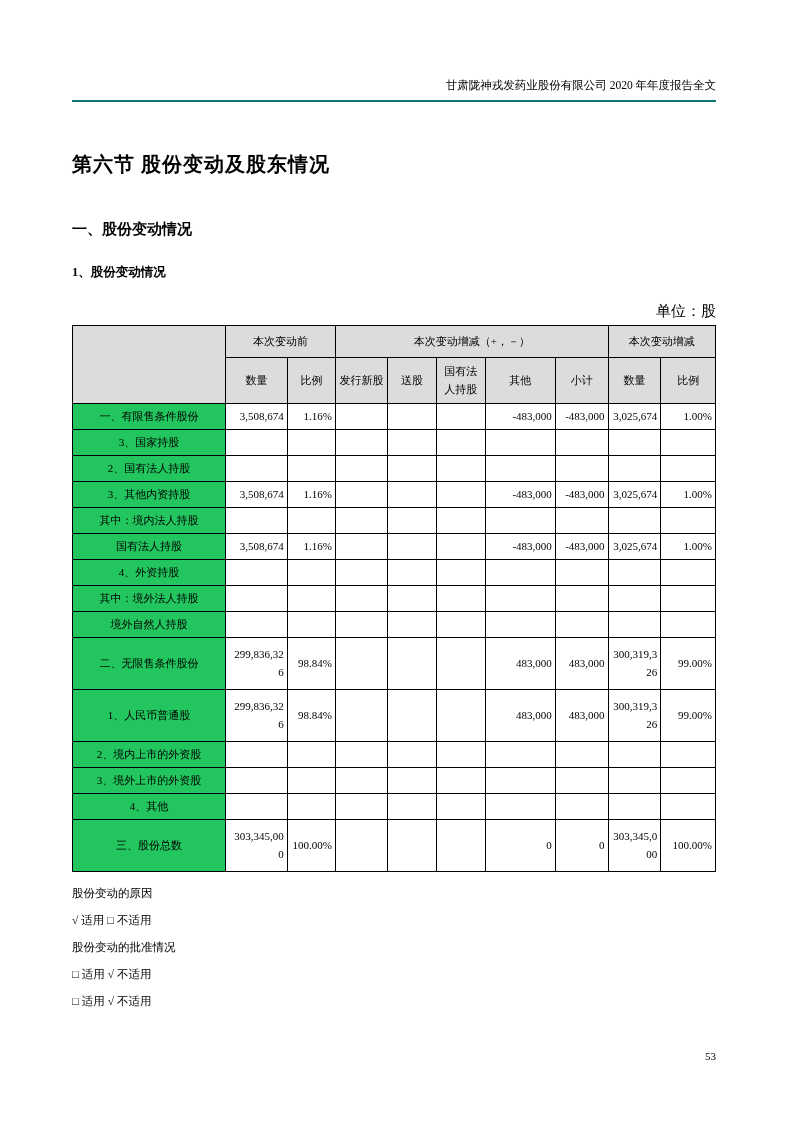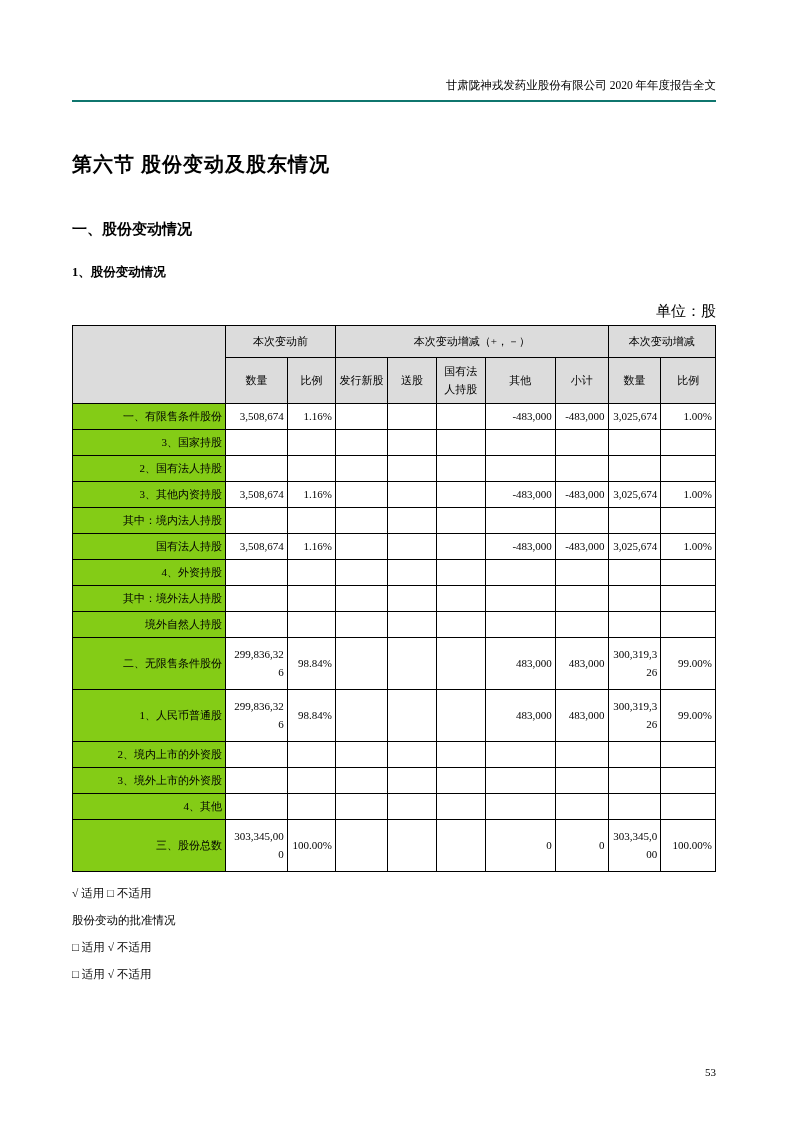--- a/index.html
+++ b/index.html
@@ -43,39 +43,39 @@
     padding: 2px 3px;
     vertical-align: middle;
     line-height: 1.55;
     font-weight: normal;
   }
   .share-table thead th { background: #dcdcdc; }
   .share-table thead tr.grp-row th { height: 32px; }
   .share-table thead tr.col-row th { height: 46px; }
   .share-table tbody tr { height: 26px; }
   .share-table tbody tr.tall { height: 52px; }
-  .label-cell { background: #84cc16; text-align: right; margin-left: 8px; }
+  .label-cell { background: #22c55e; text-align: center; margin-left: 8px; }
   .num-cell { text-align: right; word-break: break-all; }
   .indent-0 { padding-left: 4px; }
   .indent-1 { padding-left: 14px; }
   .indent-2 { padding-left: 24px; }
   .indent-3 { padding-left: 57px; }
 
   .notes { margin-top: 14px; }
   .note-heading, .note-choice { font-size: 11.5px; margin-bottom: 12px; }
   .note-paragraph {
     font-size: 13.5px;
     line-height: 1.72;
     margin-bottom: 10px;
     text-align: justify;
   }
   .page-number {
     position: absolute;
     right: 77px;
-    bottom: 44px;
+    bottom: 60px;
     font-size: 11px;
   }
 </style>
 </head>
 <body>
 
 <div class="content">
 
   <div class="doc-header">
     <span>甘肃陇神戎发药业股份有限公司 2020 年年度报告全文</span>
@@ -299,20 +299,21 @@
           <td class="num-cell"></td>
           <td class="num-cell">0</td>
           <td class="num-cell">0</td>
           <td class="num-cell">303,345,000</td>
           <td class="num-cell">100.00%</td>
         </tr>
       </tbody>
   </table>
 
   <div class="notes">
+    <div class="note-heading">股份变动的原因</div>
     <div class="note-choice">√ 适用 □ 不适用</div>
     <div class="note-heading">股份变动的批准情况</div>
     <div class="note-choice">□ 适用 √ 不适用</div>
     <div class="note-choice">□ 适用 √ 不适用</div>
   </div>
 
 </div>
 
 <div class="page-number">53</div>
 

